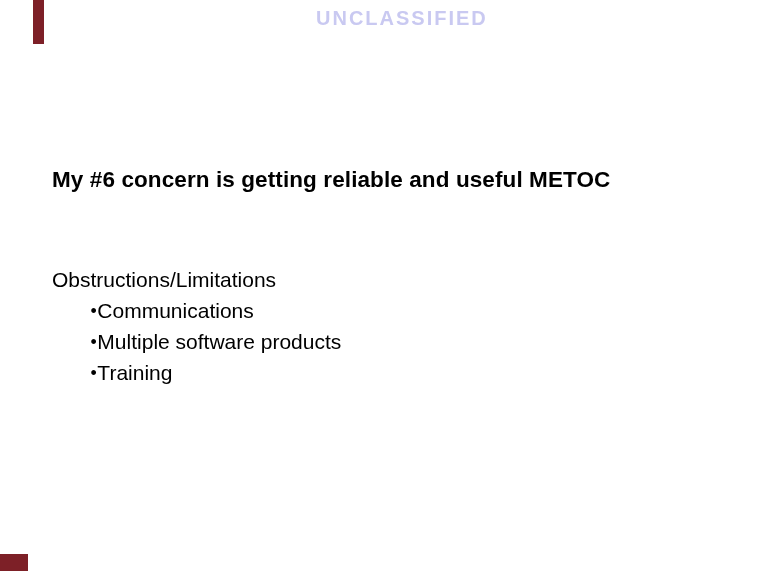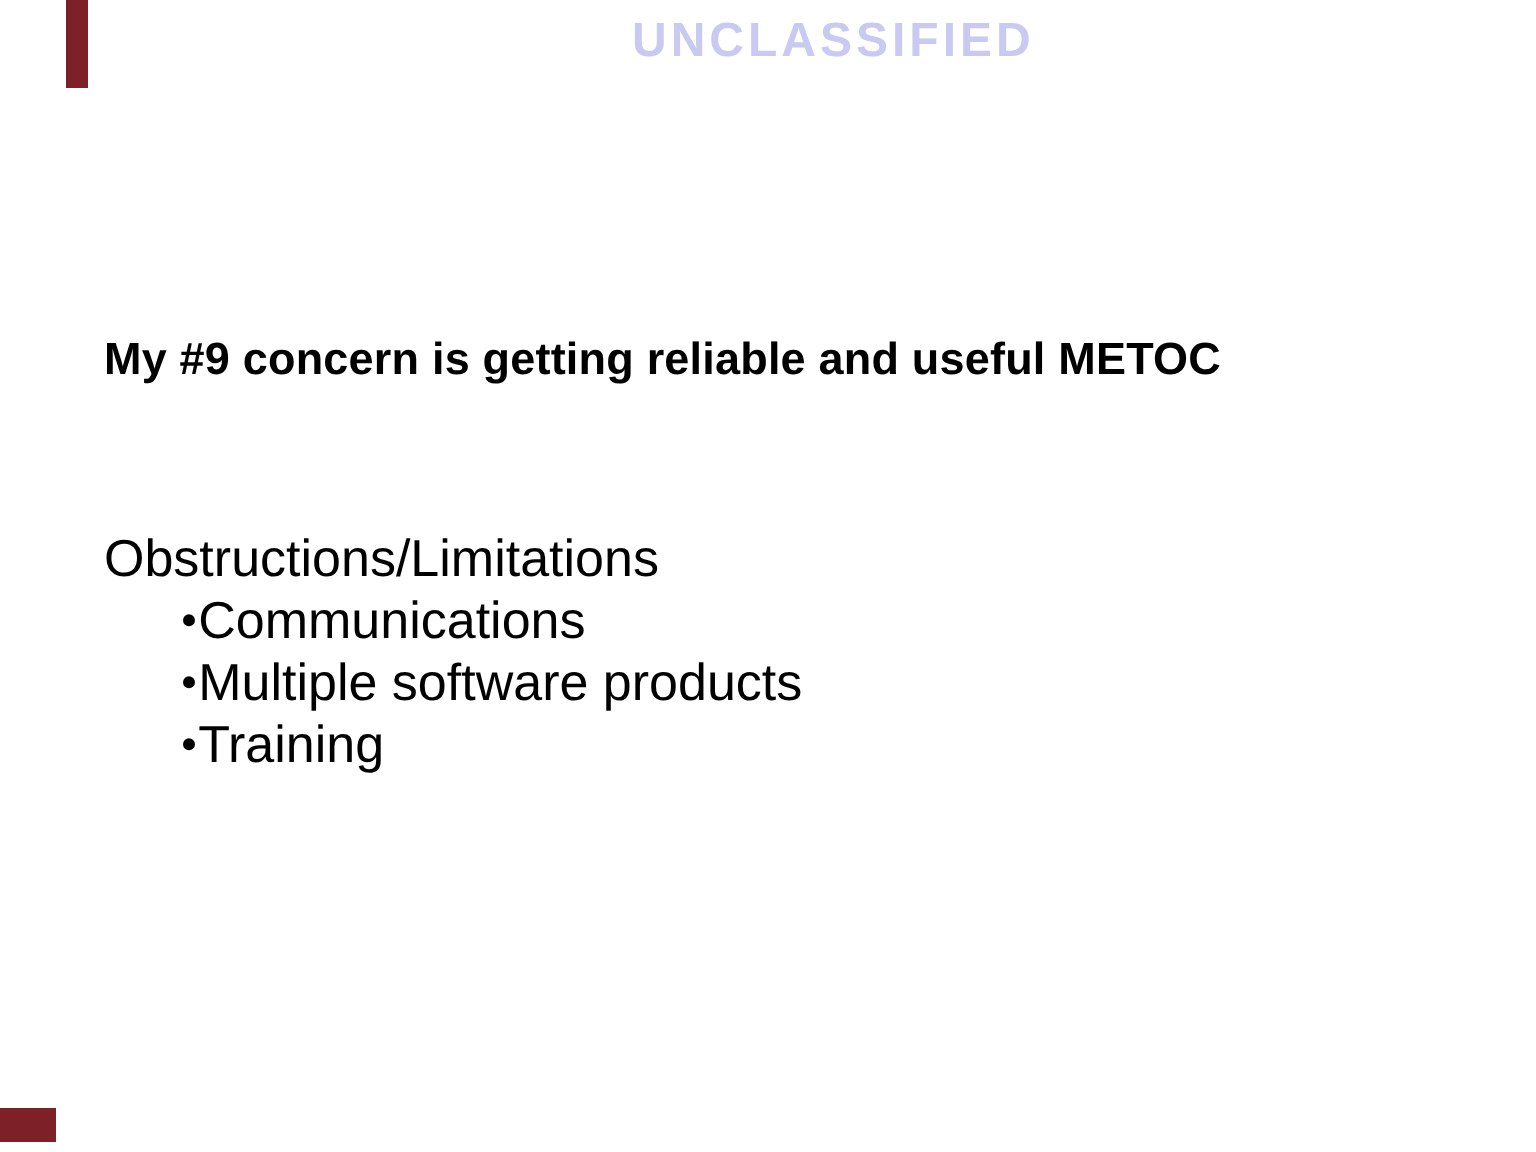--- a/index.html
+++ b/index.html
@@ -12,21 +12,21 @@
     width: 768px;
     height: 576px;
     background: #ffffff;
     overflow: hidden;
     font-family: "Liberation Sans", "DejaVu Sans", sans-serif;
   }
   .banner {
     position: absolute;
     left: 316px;
     top: 7px;
-    font-size: 24px;
+    font-size: 20px;
     font-weight: bold;
     letter-spacing: 2px;
     color: #C9C9F1;
     white-space: nowrap;
   }
   .edge-mark {
     position: absolute;
     background: #7D2027;
   }
   .edge-mark.top {
@@ -50,21 +50,21 @@
     font-weight: bold;
     color: #000000;
     line-height: 33px;
     letter-spacing: 0.1px;
   }
   .body-block {
     position: absolute;
     left: 52px;
     top: 264px;
     width: 600px;
-    font-size: 26px;
+    font-size: 21px;
     font-weight: normal;
     color: #000000;
     line-height: 31px;
   }
   .bullet-list {
     list-style: none;
     margin: 0;
     padding: 0 0 0 38px;
   }
   .bullet-item {
@@ -81,21 +81,21 @@
 
 <div class="slide">
 
   <div class="banner">UNCLASSIFIED</div>
 
   <div class="edge-mark top"></div>
 
   <div class="edge-mark bottom"></div>
 
   <div class="heading">
-    <div>My #9 concern is getting reliable and useful METOC</div>
+    <div>My #6 concern is getting reliable and useful METOC</div>
   </div>
 
   <div class="body-block">
     <div class="body-title">Obstructions/Limitations</div>
     <ul class="bullet-list">
       <li class="bullet-item"><span class="bullet-glyph">•</span><span>Communications</span></li>
       <li class="bullet-item"><span class="bullet-glyph">•</span><span>Multiple software products</span></li>
       <li class="bullet-item"><span class="bullet-glyph">•</span><span>Training</span></li>
     </ul>
   </div>

